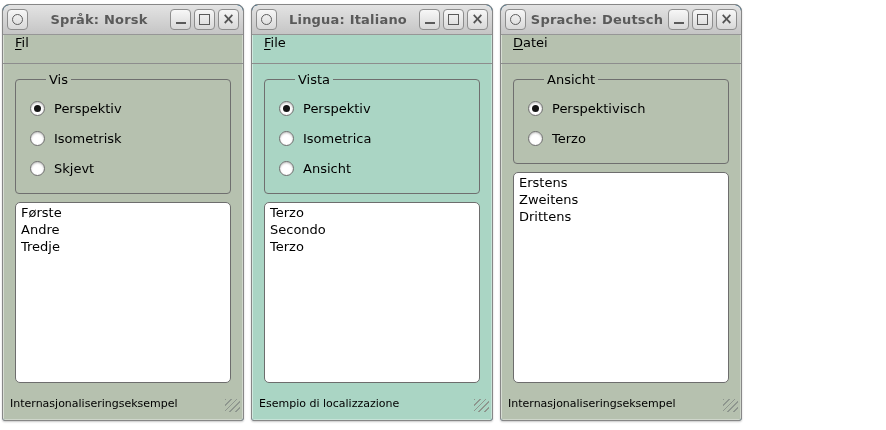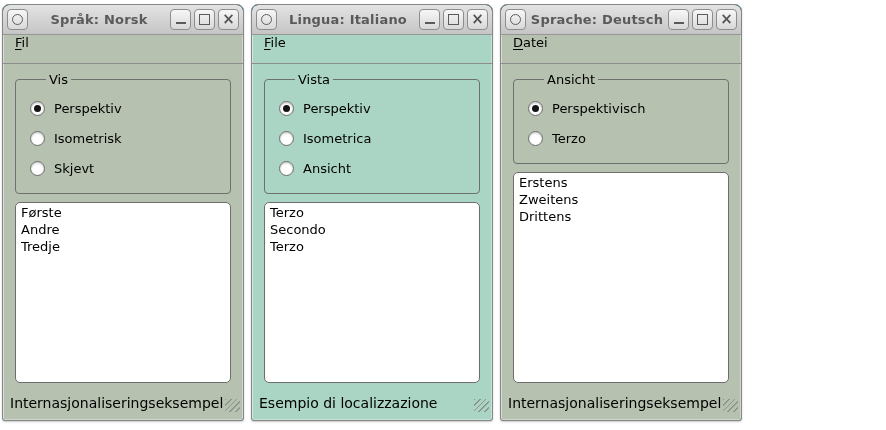--- a/index.html
+++ b/index.html
@@ -67,21 +67,21 @@
   }
 
   .listbox{
     flex:1;min-height:0;margin:8px 0 7px;padding:1px 5px;
     background:#ffffff;border:1px solid #6d6d6d;border-radius:5px;
     overflow:hidden;line-height:17px;
   }
 
   .statusbar{
     flex:0 0 26px;display:flex;align-items:center;justify-content:space-between;
-    padding:0 3px 4px 7px;font-size:14px;
+    padding:0 3px 4px 7px;font-size:11px;
   }
   .grip{
     width:15px;height:13px;align-self:flex-end;margin-bottom:4px;
     background:repeating-linear-gradient(135deg,#8e968e 0 1px,transparent 1px 4px);
   }
 </style>
 </head>
 <body>
 
 <div class="desktop">

